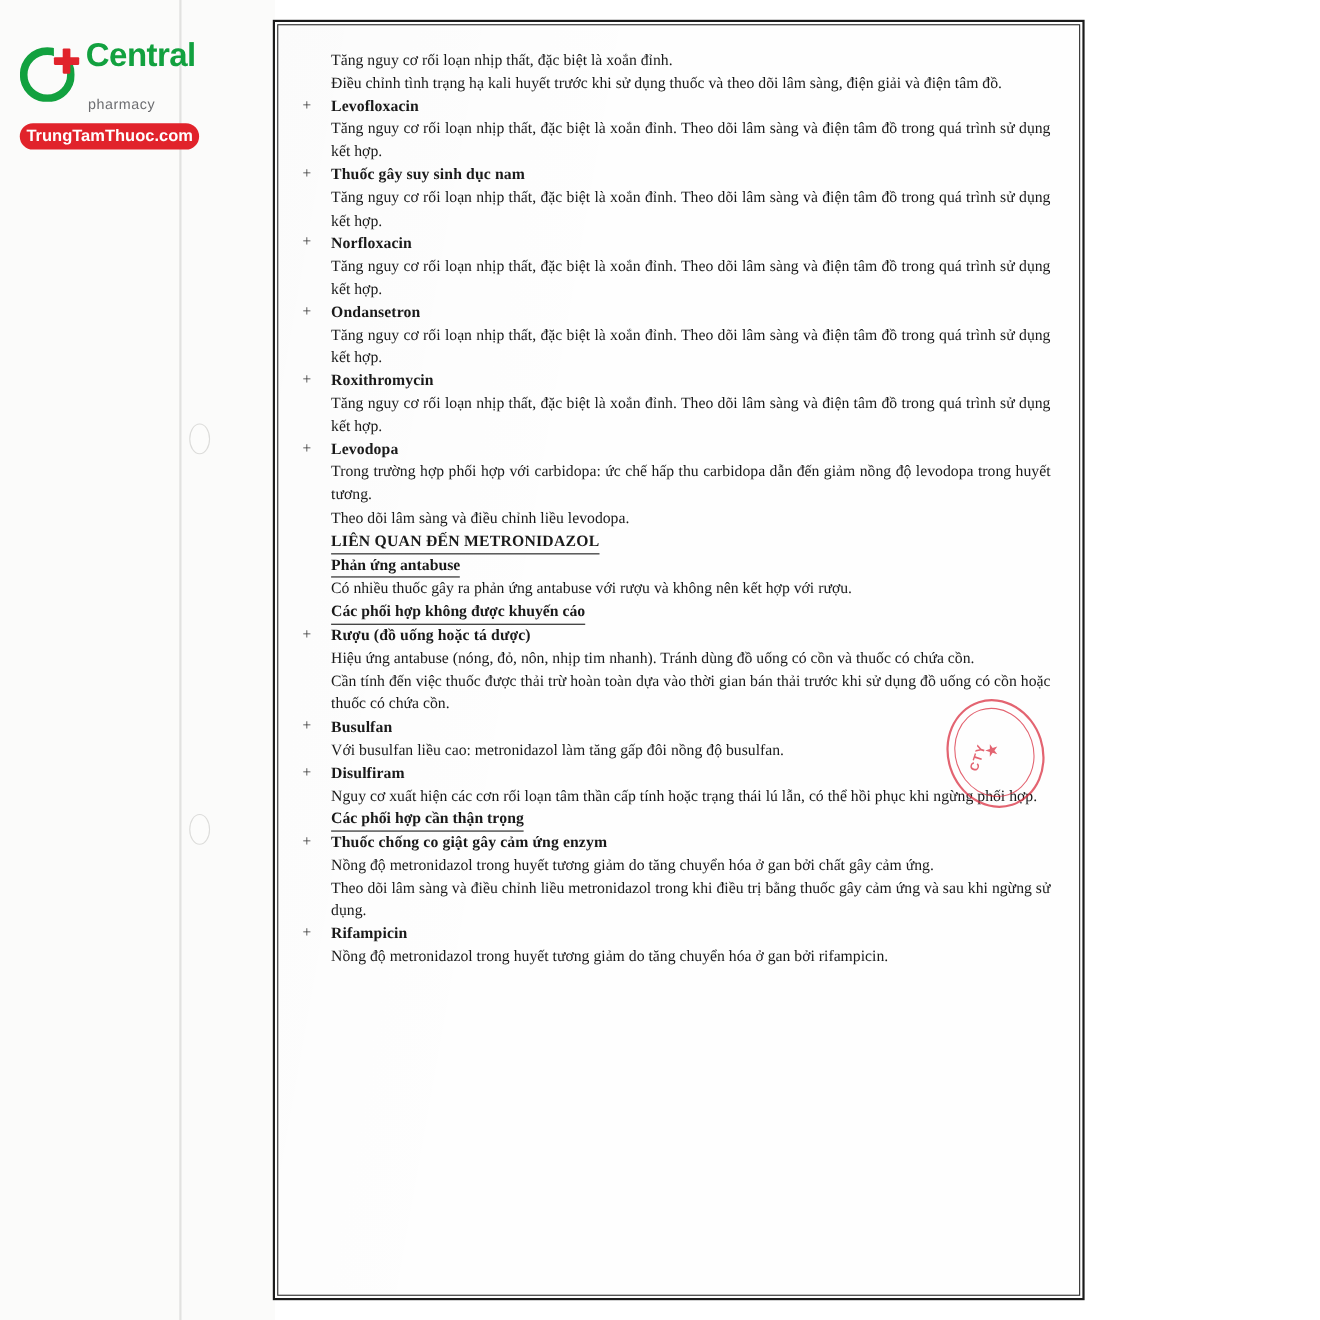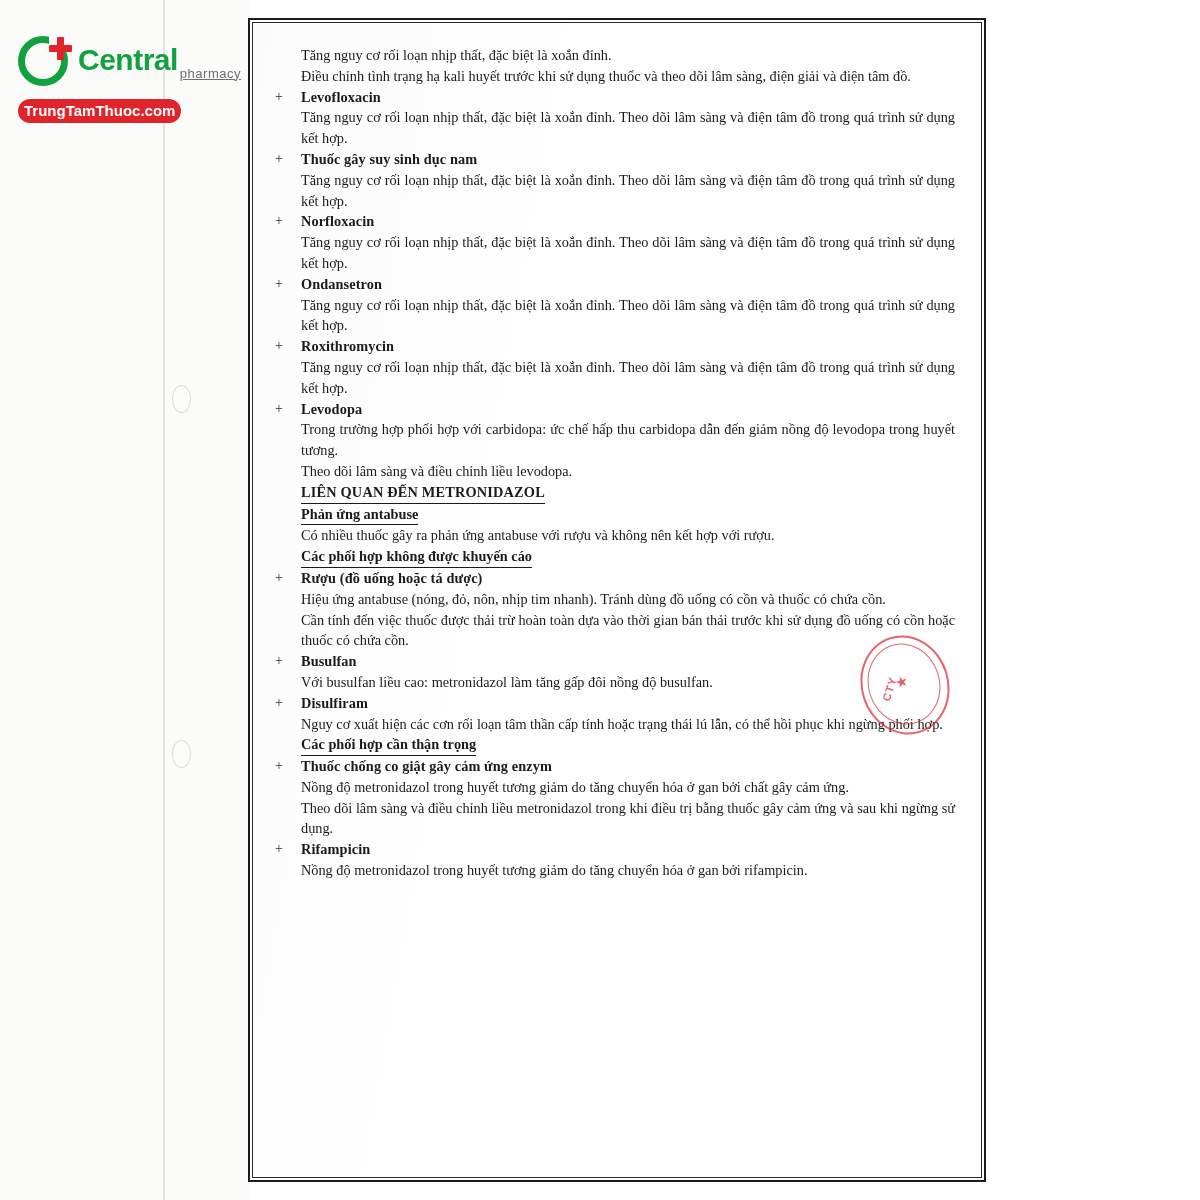--- a/index.html
+++ b/index.html
@@ -72,36 +72,35 @@
     width: 23px; height: 23px;
   }
   .logo-cross:before, .logo-cross:after {
     content: "";
     position: absolute;
     background: #e1232b;
     border-radius: 1px;
   }
   .logo-cross:before { left: 8px; top: 0; width: 7px; height: 23px; }
   .logo-cross:after  { left: 0; top: 8px; width: 23px; height: 7px; }
-  .logo-text-wrap { display: flex; flex-direction: row; line-height: 1; }
+  .logo-text-wrap { display: flex; flex-direction: column; line-height: 1; }
   .logo-word {
     font-family: "Liberation Sans", sans-serif;
     font-size: 30px;
     font-weight: bold;
     color: #12a13f;
     letter-spacing: -0.5px;
   }
   .logo-sub {
     font-family: "Liberation Sans", sans-serif;
     font-size: 13px;
     color: #6d6e71;
     margin-top: 22px;
     margin-left: 2px;
     letter-spacing: 0.5px;
-    text-decoration: underline;
   }
   .logo-banner {
     margin-top: 11px;
     background: #e1232b;
     color: #ffffff;
     font-family: "Liberation Sans", sans-serif;
     font-size: 15px;
     font-weight: bold;
     padding: 3px 6px 4px 6px;
     display: inline-block;

